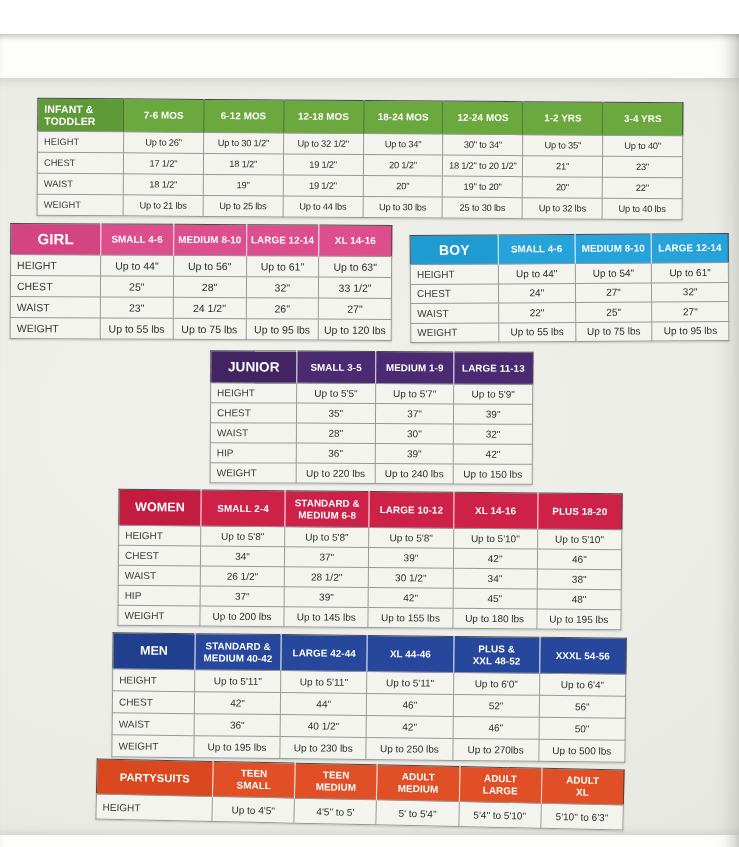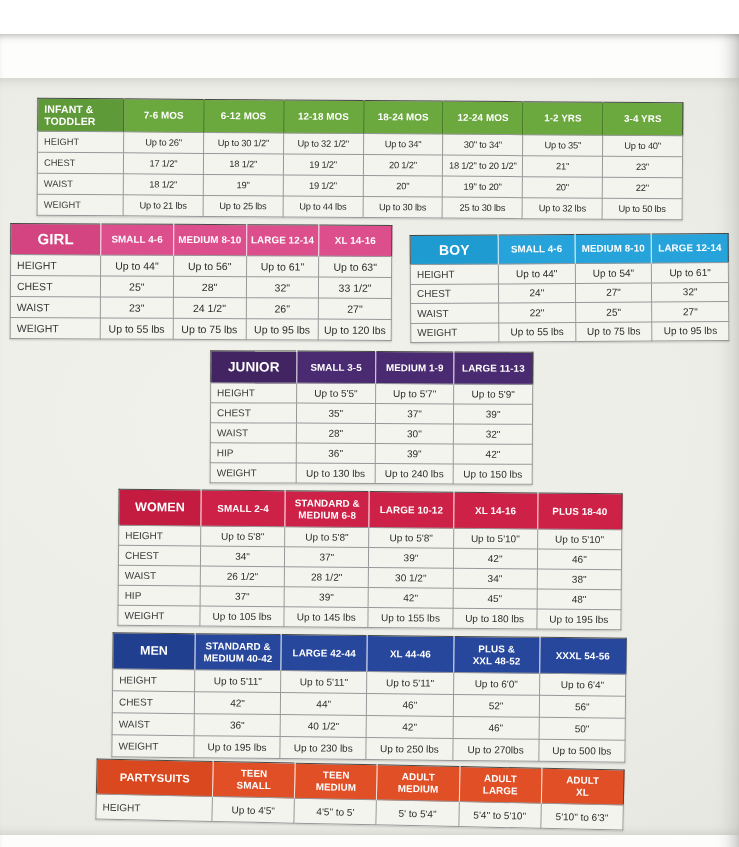--- a/index.html
+++ b/index.html
@@ -122,21 +122,21 @@
             <td>22"</td>
           </tr>
           <tr>
             <th>WEIGHT</th>
             <td>Up to 21 lbs</td>
             <td>Up to 25 lbs</td>
             <td>Up to 44 lbs</td>
             <td>Up to 30 lbs</td>
             <td>25 to 30 lbs</td>
             <td>Up to 32 lbs</td>
-            <td>Up to 50 lbs</td>
+            <td>Up to 40 lbs</td>
           </tr>
         </tbody>
       </table>
     </section>
   <section class="size-table tb-girl" style="--accent: #DD4F8C; --accent-dark: #D34480;">
       <table>
         <colgroup>
           <col class="label-col">
           <col>
           <col>
@@ -264,21 +264,21 @@
             <td>32"</td>
           </tr>
           <tr>
             <th>HIP</th>
             <td>36"</td>
             <td>39"</td>
             <td>42"</td>
           </tr>
           <tr>
             <th>WEIGHT</th>
-            <td>Up to 130 lbs</td>
+            <td>Up to 220 lbs</td>
             <td>Up to 240 lbs</td>
             <td>Up to 150 lbs</td>
           </tr>
         </tbody>
       </table>
     </section>
   <section class="size-table tb-women" style="--accent: #CE2147; --accent-dark: #C41C40;">
       <table>
         <colgroup>
           <col class="label-col">
@@ -289,21 +289,21 @@
           <col>
         </colgroup>
         <thead>
           <tr>
             <th class="title-cell">WOMEN</th>
             <th>SMALL 2-4</th>
             <th>STANDARD &amp;
 MEDIUM 6-8</th>
             <th>LARGE 10-12</th>
             <th>XL 14-16</th>
-            <th>PLUS 18-40</th>
+            <th>PLUS 18-20</th>
           </tr>
         </thead>
         <tbody>
           <tr>
             <th>HEIGHT</th>
             <td>Up to 5'8"</td>
             <td>Up to 5'8"</td>
             <td>Up to 5'8"</td>
             <td>Up to 5'10"</td>
             <td>Up to 5'10"</td>
@@ -327,21 +327,21 @@
           <tr>
             <th>HIP</th>
             <td>37"</td>
             <td>39"</td>
             <td>42"</td>
             <td>45"</td>
             <td>48"</td>
           </tr>
           <tr>
             <th>WEIGHT</th>
-            <td>Up to 105 lbs</td>
+            <td>Up to 200 lbs</td>
             <td>Up to 145 lbs</td>
             <td>Up to 155 lbs</td>
             <td>Up to 180 lbs</td>
             <td>Up to 195 lbs</td>
           </tr>
         </tbody>
       </table>
     </section>
   <section class="size-table tb-men" style="--accent: #27479C; --accent-dark: #203F8F;">
       <table>

